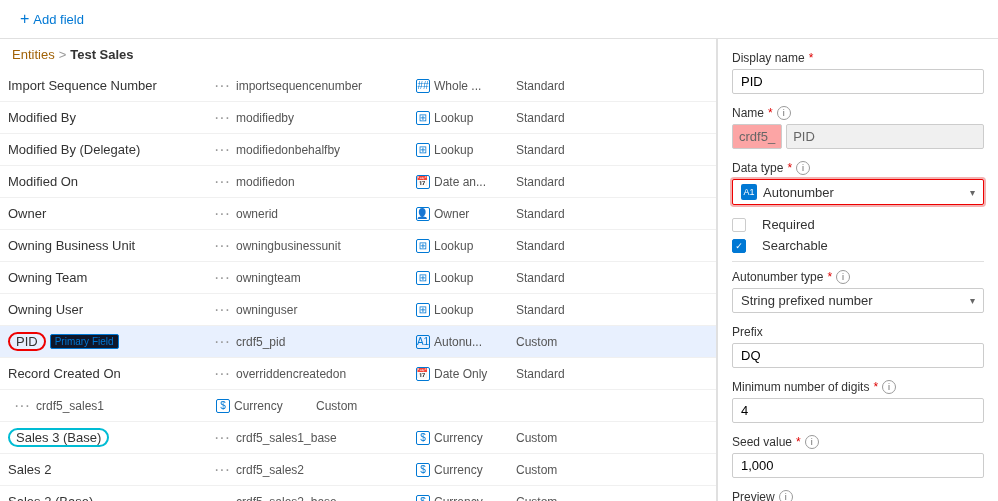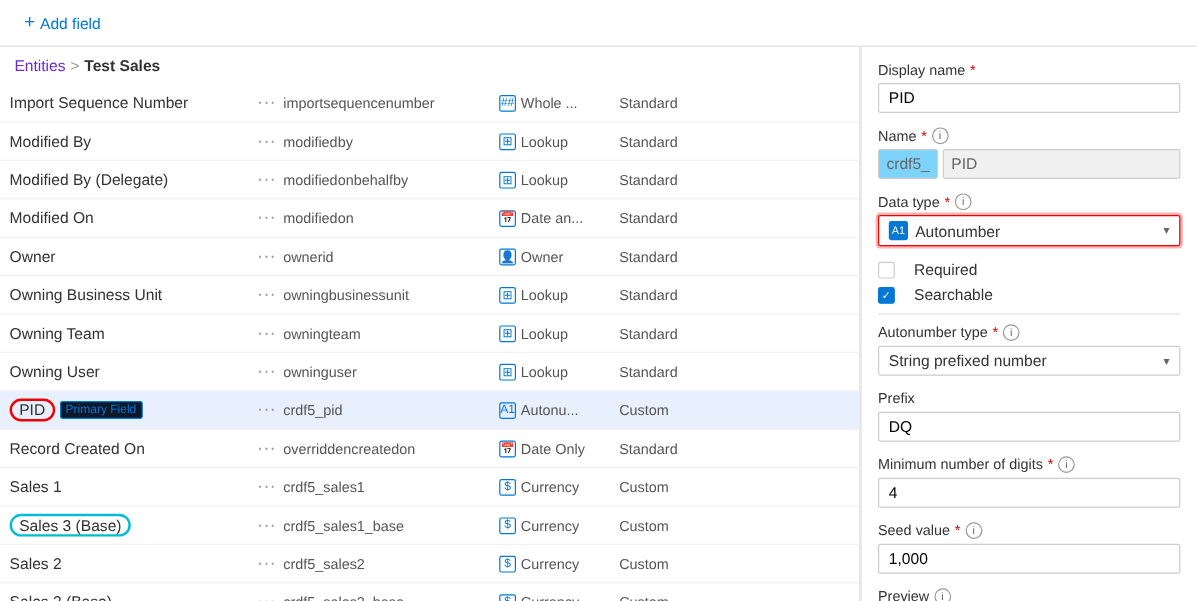--- a/index.html
+++ b/index.html
@@ -79,21 +79,21 @@
     }
 
     .text-input {
       width: 100%; border: 1px solid #ccc; border-radius: 2px; padding: 4px 8px; font-size: 13px; background: #fff;
     }
 
     .name-row {
       display: flex; gap: 4px;
     }
     .name-prefix {
-      background: #7dd3fc; border: 1px solid #ccc; border-radius: 2px; padding: 4px 6px; font-size: 13px; color: #666; white-space: nowrap;
+      background: #fca5a5; border: 1px solid #ccc; border-radius: 2px; padding: 4px 6px; font-size: 13px; color: #666; white-space: nowrap;
     }
     .name-suffix {
       flex: 1; border: 1px solid #ccc; border-radius: 2px; padding: 4px 6px; font-size: 13px; background: #f0f0f0; color: #666;
     }
 
     .select-input {
       width: 100%; border: 1px solid #ccc; border-radius: 2px; padding: 4px 8px; font-size: 13px; background: #fff; cursor: pointer; display: flex; align-items: center; justify-content: space-between;
     }
     .select-input.highlighted { border-color: #e00; box-shadow: 0 0 0 2px rgba(220,0,0,0.3); }
 
@@ -124,21 +124,21 @@
     <span style="font-size:16px;font-weight:300;">+</span>
     <span>Add field</span>
   </button>
 </div>
 
 <div class="main-layout">
 
   <div class="list-pane">
 
     <div class="breadcrumb">
-      <span style="color:#6d28d9;cursor:pointer;">Entities</span>
+      <span style="color:#a16207;cursor:pointer;">Entities</span>
       <span class="sep">&gt;</span>
       <span class="current">Test Sales</span>
     </div>
 
     <div id="field-rows-container">
     <div class="field-row">
       <div class="field-name-col">
             <span class="field-name-text">Import Sequence Number</span>
           </div>
       <div class="dots-col">···</div>
@@ -252,23 +252,20 @@
           </div>
       <div class="dots-col">···</div>
       <div class="schema-col">overriddencreatedon</div>
       <div class="type-col">
         <span class="type-icon">📅</span>
         <span>Date Only</span>
       </div>
       <div class="custom-col">Standard</div>
     </div>
         <div class="field-row">
-      <div class="field-name-col">
-            <span class="field-name-text">Sales 1</span>
-          </div>
       <div class="dots-col">···</div>
       <div class="schema-col">crdf5_sales1</div>
       <div class="type-col">
         <span class="type-icon">$</span>
         <span>Currency</span>
       </div>
       <div class="custom-col">Custom</div>
     </div>
         <div class="field-row">
       <div class="field-name-col">

